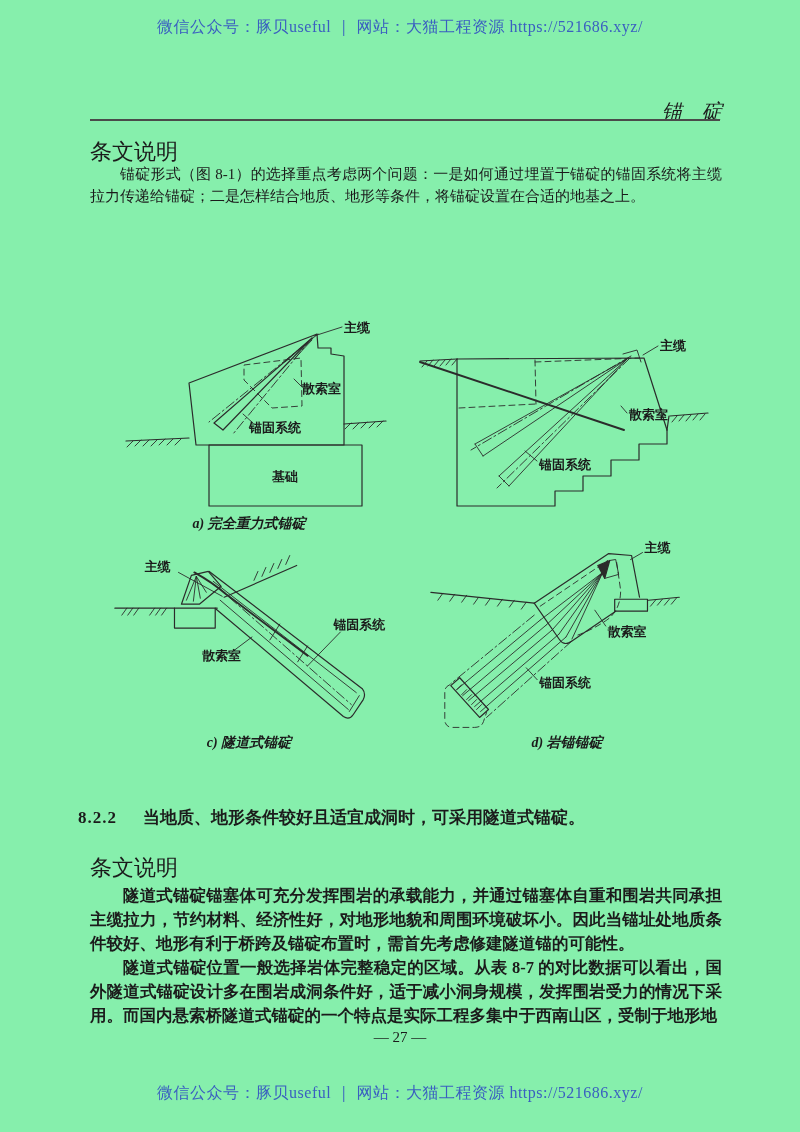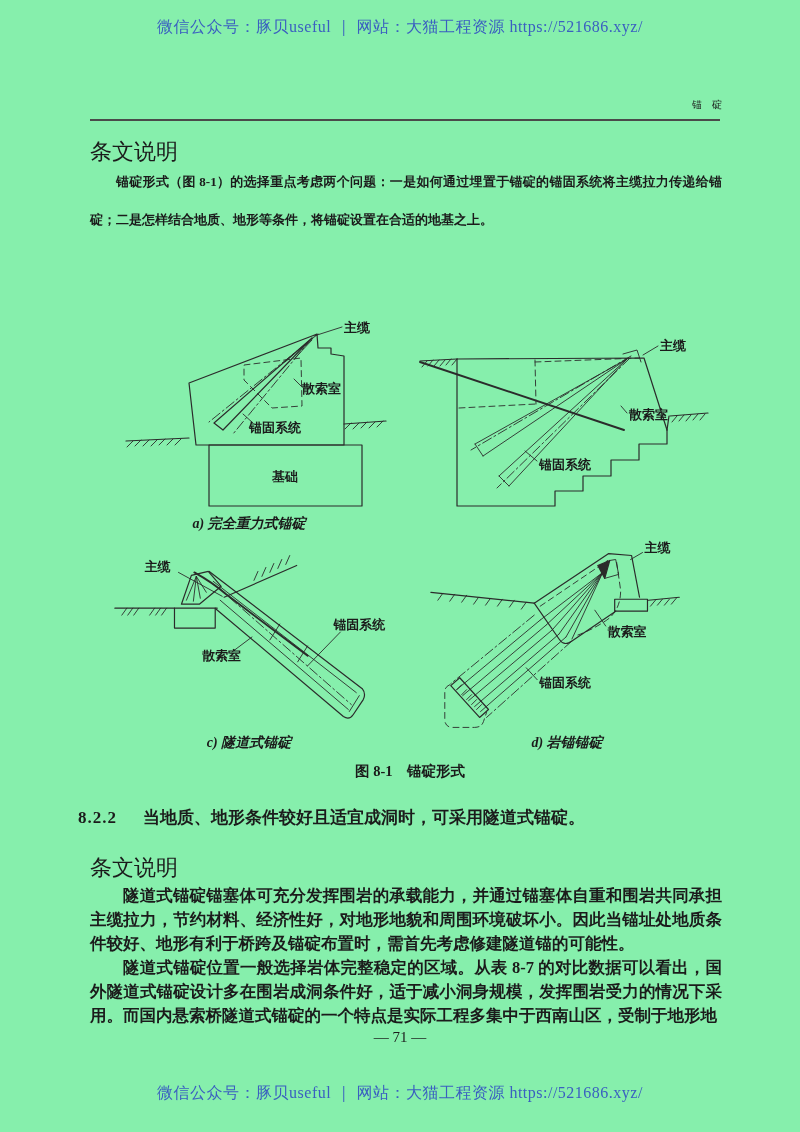--- a/index.html
+++ b/index.html
@@ -6,27 +6,27 @@
   .page {
     position:relative; width:800px; height:1132px; margin:0 auto;
     background:#86efac; overflow:hidden;
     font-family:"Liberation Serif","DejaVu Serif",serif;
     color:#1b1b1b;
   }
   .promo { position:absolute; left:0; width:100%; text-align:center;
            font-size:16px; letter-spacing:.5px; }
   .promo-top { top:17px; }
   .promo-bottom { top:1083px; }
-  .running-head { position:absolute; top:98px; right:78px; font-size:10px; }
+  .running-head { position:absolute; top:98px; right:78px; font-size:20px;font-style:italic; }
   .head-rule { position:absolute; top:119px; left:90px; width:630px; height:2px; }
   .h-bold { position:absolute; left:90px; font-weight:normal; font-size:22px; }
   #explain1-h { top:137px; }
   #explain2-h { top:853px; }
   .text-block { position:absolute; left:90px; width:632px; text-align:justify; }
-  #block1 { top:163px; font-size:13px; line-height:38px;font-weight:bold; }
+  #block1 { top:163px; font-size:15px; line-height:22px; }
   #block2 { top:884px; font-size:16.5px; line-height:24px;font-weight:bold; }
   .text-block p { margin:0; text-indent:2em; }
   #clause { position:absolute; top:806px; left:78px; width:632px;
             font-weight:bold; font-size:17px; }
   .clause-num { margin-right:26px; letter-spacing:1px; }
   #figure { position:absolute; top:318px; left:95px; width:630px; height:462px; }
   .subfig { position:absolute; width:308px; }
   #sf-a { left:0;   top:0; }
   #sf-b { left:318px; top:0; }
   #sf-c { left:0;   top:222px; }
@@ -190,30 +190,29 @@
 
           <path class="thin" d="M231,12 L219,19 M183,70 L194,86 M114,128 L125,140"></path>
         </g>
         <text x="233" y="11">主缆</text>
         <text x="196" y="96">散索室</text>
         <text x="127" y="147">锚固系统</text>
       </svg>
       <div class="subcap">d) 岩锚锚碇</div>
     </div>
 
-    <div class="figcap">图 8-1　锚碇形式</div>
   </div>
 
   <div id="clause">
     <span class="clause-num">8.2.2</span><span>当地质、地形条件较好且适宜成洞时，可采用隧道式锚碇。</span>
   </div>
 
   <div class="h-bold" id="explain2-h">条文说明</div>
 
   <div class="text-block" id="block2">
     <p>隧道式锚碇锚塞体可充分发挥围岩的承载能力，并通过锚塞体自重和围岩共同承担主缆拉力，节约材料、经济性好，对地形地貌和周围环境破坏小。因此当锚址处地质条件较好、地形有利于桥跨及锚碇布置时，需首先考虑修建隧道锚的可能性。</p>
     <p>隧道式锚碇位置一般选择岩体完整稳定的区域。从表 8-7 的对比数据可以看出，国外隧道式锚碇设计多在围岩成洞条件好，适于减小洞身规模，发挥围岩受力的情况下采用。而国内悬索桥隧道式锚碇的一个特点是实际工程多集中于西南山区，受制于地形地</p>
   </div>
 
-  <div class="page-number">— 71 —</div>
+  <div class="page-number">— 27 —</div>
 
   <div class="promo promo-bottom" style="color: rgb(58, 95, 192);">微信公众号：豚贝useful ｜ 网站：大猫工程资源 https://521686.xyz/</div>
 </div>
 
 </body></html>

